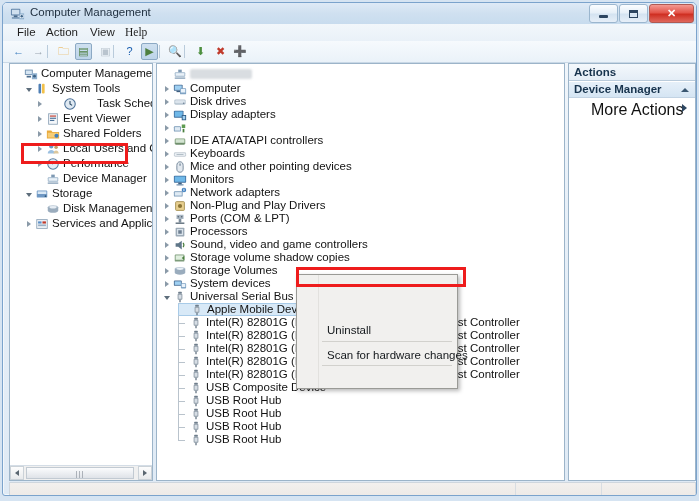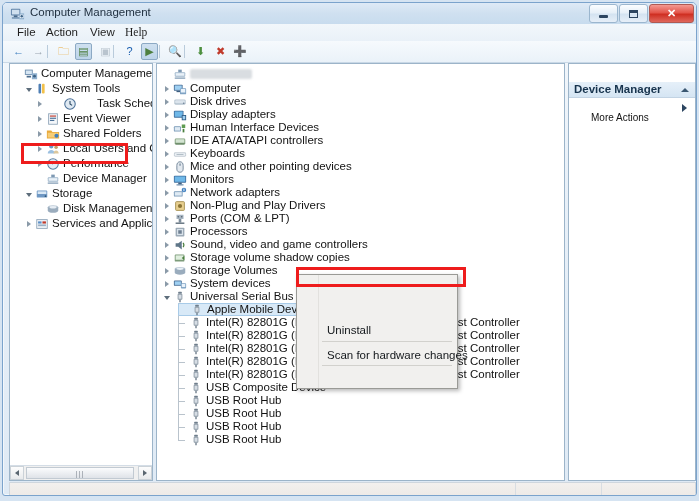--- a/index.html
+++ b/index.html
@@ -197,22 +197,22 @@
     width: 0; height: 0;
     border-bottom: 4px solid #3a5771;
     border-left: 4px solid transparent;
     border-right: 4px solid transparent;
   }
   .more-actions {
     position: absolute; left: 0; top: 36px;
     width: 100%; height: 16px;
   }
   .more-actions .lbl {
-    position: absolute; left: 22px; top: 12px;
-    font-size: 10px; color: #121212;
+    position: absolute; left: 22px; top: 1px;
+    font-size: 16px; color: #121212;
   }
   .more-actions .caret {
     position: absolute; right: 8px; top: 4px;
     width: 0; height: 0;
     border-left: 5px solid #2c4560;
     border-top: 4px solid transparent;
     border-bottom: 4px solid transparent;
   }
 
   
@@ -592,21 +592,20 @@
               <div class="arrow-collapsed"></div>
             </div>
             <div class="ico">
               <svg viewBox="0 0 16 16" width="14" height="14">
                 <rect x="1" y="6" width="8" height="6" rx="1" fill="#7a9ab8"></rect>
                 <rect x="2" y="7" width="6" height="4" fill="#dfeaf3"></rect>
                 <path d="M10 4h4v4h-4z" fill="#5f9c52"></path>
                 <rect x="11" y="9" width="2" height="4" fill="#4a7f3f"></rect>
               </svg>
             </div>
-            <div class="lbl">Human Interface Devices</div>
           </div>
           <div class="tnode" style="left: 5px; top: 70px;">
             <div class="exp">
               <div class="arrow-collapsed"></div>
             </div>
             <div class="ico">
               <svg viewBox="0 0 16 16" width="14" height="14">
                 <rect x="2" y="5" width="12" height="7" rx="1.5" fill="#7d9c7a"></rect>
                 <rect x="3" y="6" width="10" height="4" fill="#d4e4d2"></rect>
                 <rect x="3" y="11" width="10" height="0.9" fill="#5a7a57"></rect>
@@ -902,20 +901,23 @@
                 <rect x="6.3" y="5.4" width="3.4" height="4.6" fill="#d6dde4"></rect>
                 <rect x="7.2" y="11" width="1.6" height="3" fill="#6f7e8c"></rect>
               </svg>
             </div>
             <div class="lbl">USB Root Hub</div>
           </div>
         </div>
     </div>
 
     <div class="pane right-pane">
+      <div class="actions-head">
+        <span>Actions</span>
+      </div>
       <div class="actions-sub">
         <div class="lbl">Device Manager</div>
         <div class="caret"></div>
       </div>
       <div class="more-actions">
         <div class="lbl">More Actions</div>
         <div class="caret"></div>
       </div>
     </div>
 

